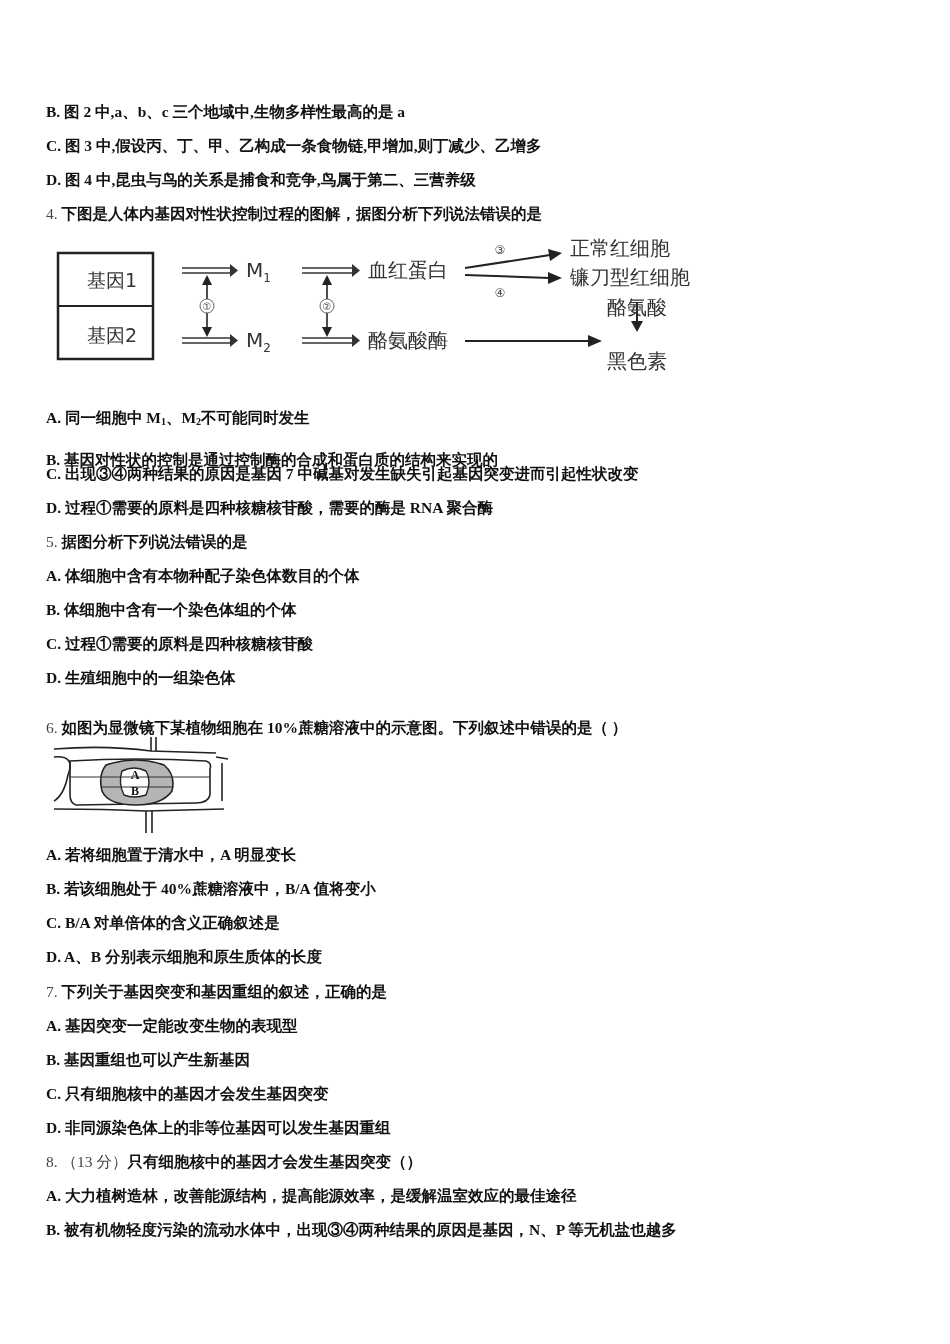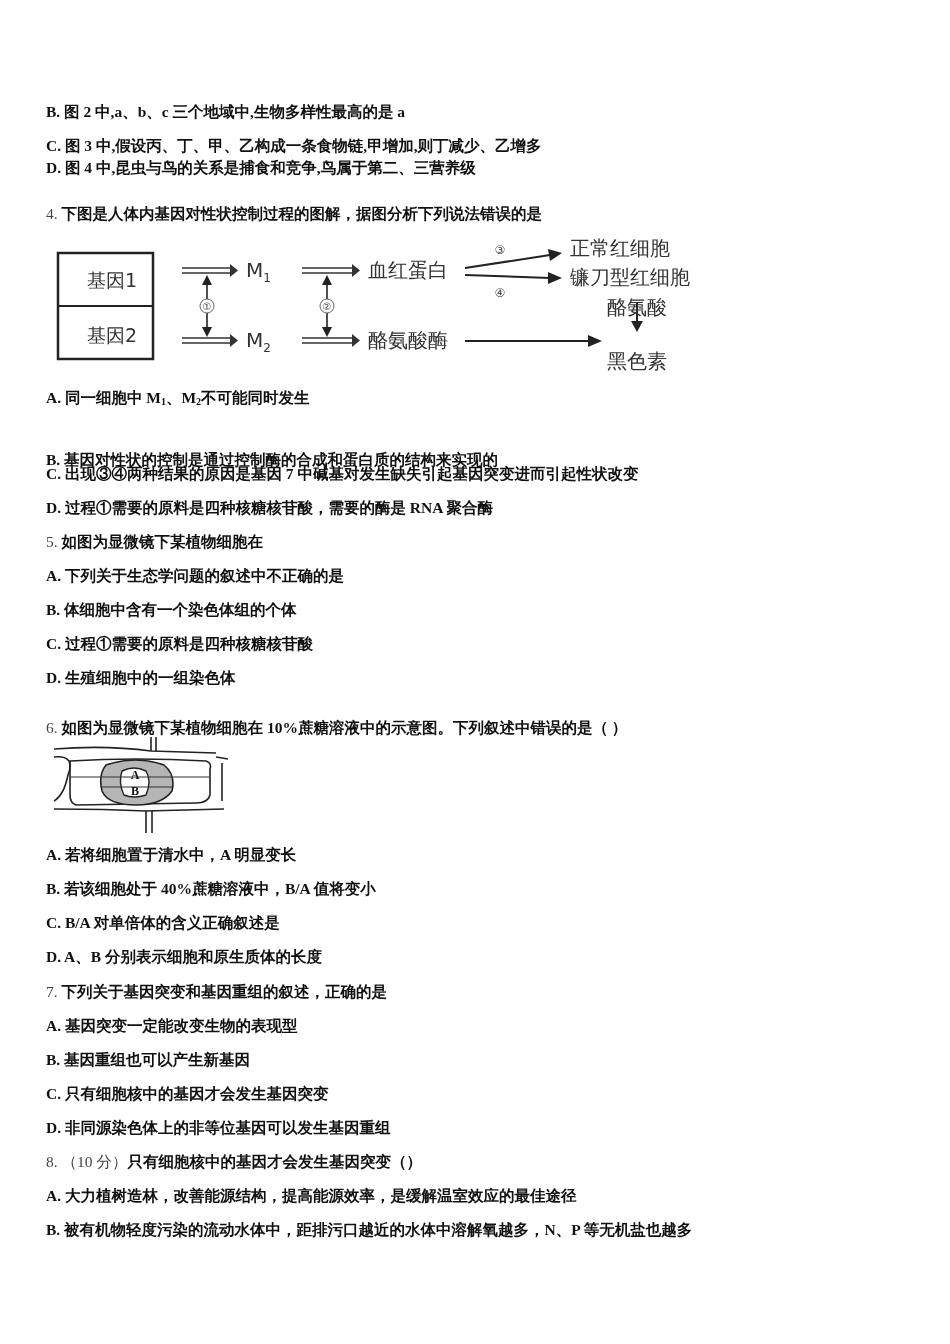--- a/index.html
+++ b/index.html
@@ -19,21 +19,21 @@
 <body>
 
 <div class="line opt" style="top:102px">
   <span class="lbl">B.</span>
   <span>图 2 中,a、b、c 三个地域中,生物多样性最高的是 a</span>
 </div>
 <div class="line opt" style="top:136px">
   <span class="lbl">C.</span>
   <span>图 3 中,假设丙、丁、甲、乙构成一条食物链,甲增加,则丁减少、乙增多</span>
 </div>
-<div class="line opt" style="top:158px">
+<div class="line opt" style="top:170px">
   <span class="lbl">D.</span>
   <span>图 4 中,昆虫与鸟的关系是捕食和竞争,鸟属于第二、三营养级</span>
 </div>
 
 <div class="line q" style="top:204px">
   <span class="qnum">4.</span>
   <span>下图是人体内基因对性状控制过程的图解，据图分析下列说法错误的是</span>
 </div>
 
 <div class="diagram">
@@ -97,44 +97,44 @@
     <text id="t-step3" x="450" y="19" font-size="12" fill="#444" text-anchor="middle">③</text>
     <text id="t-step4" x="450" y="62" font-size="12" fill="#444" text-anchor="middle">④</text>
 
     <text id="t-normal" x="520" y="20" font-size="20" fill="#333">正常红细胞</text>
     <text id="t-sickle" x="520" y="49" font-size="20" fill="#333">镰刀型红细胞</text>
     <text id="t-tyr" x="587" y="79" font-size="20" fill="#333" text-anchor="middle">酪氨酸</text>
     <text id="t-mel" x="587" y="133" font-size="20" fill="#333" text-anchor="middle">黑色素</text>
   </svg>
 </div>
 
-<div class="line opt" style="top:388px">
+<div class="line opt" style="top:408px">
   <span class="lbl">A.</span>
   <span><span>同一细胞中 M</span><sub>1</sub><span>、M</span><sub>2</sub><span>不可能同时发生</span></span>
 </div>
 <div class="line opt" style="top:450px">
   <span class="lbl">B.</span>
   <span>基因对性状的控制是通过控制酶的合成和蛋白质的结构来实现的</span>
 </div>
 <div class="line opt" style="top:464px">
   <span class="lbl">C.</span>
   <span>出现③④两种结果的原因是基因 7 中碱基对发生缺失引起基因突变进而引起性状改变</span>
 </div>
 <div class="line opt" style="top:498px">
   <span class="lbl">D.</span>
   <span>过程①需要的原料是四种核糖核苷酸，需要的酶是 RNA 聚合酶</span>
 </div>
 
 <div class="line q" style="top:532px">
   <span class="qnum">5.</span>
-  <span>如图为显微镜下某植物细胞在</span>
+  <span>据图分析下列说法错误的是</span>
 </div>
 <div class="line opt" style="top:566px">
   <span class="lbl">A.</span>
-  <span>下列关于生态学问题的叙述中不正确的是</span>
+  <span>体细胞中含有本物种配子染色体数目的个体</span>
 </div>
 <div class="line opt" style="top:600px">
   <span class="lbl">B.</span>
   <span>体细胞中含有一个染色体组的个体</span>
 </div>
 <div class="line opt" style="top:634px">
   <span class="lbl">C.</span>
   <span>过程①需要的原料是四种核糖核苷酸</span>
 </div>
 <div class="line opt" style="top:668px">
@@ -208,22 +208,22 @@
   <span class="lbl">C.</span>
   <span>只有细胞核中的基因才会发生基因突变</span>
 </div>
 <div class="line opt" style="top:1118px">
   <span class="lbl">D.</span>
   <span>非同源染色体上的非等位基因可以发生基因重组</span>
 </div>
 
 <div class="line q" style="top:1152px">
   <span class="qnum">8.</span>
-  <span class="qnum">（10 分）</span><span>只有细胞核中的基因才会发生基因突变（）</span>
+  <span class="qnum">（13 分）</span><span>只有细胞核中的基因才会发生基因突变（）</span>
 </div>
 <div class="line opt" style="top:1186px">
   <span class="lbl">A.</span>
   <span>大力植树造林，改善能源结构，提高能源效率，是缓解温室效应的最佳途径</span>
 </div>
 <div class="line opt" style="top:1220px">
   <span class="lbl">B.</span>
-  <span>被有机物轻度污染的流动水体中，距排污口越近的水体中溶解氧越多，N、P 等无机盐也越多</span>
+  <span>被有机物轻度污染的流动水体中，出现③④两种结果的原因是基因，N、P 等无机盐也越多</span>
 </div>
 
 </body></html>

